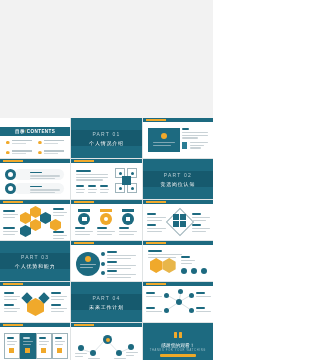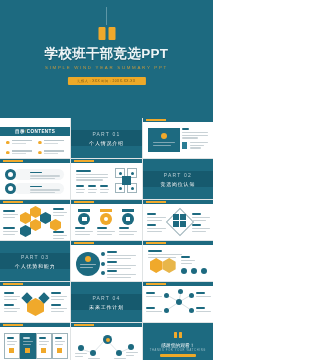--- a/index.html
+++ b/index.html
@@ -83,30 +83,20 @@
   .thanks-t{position:absolute;left:0;right:0;top:19px;text-align:center;color:#fff;font-size:4.8px;}
   .thanks-s{position:absolute;left:0;right:0;top:26px;text-align:center;color:#9fc0ca;font-size:2.6px;letter-spacing:.7px;}
   .thanks-b{position:absolute;left:50%;top:31px;transform:translateX(-50%);
     background:#eda928;width:36px;height:3.4px;border-radius:1px;}
 </style>
 </head>
 <body>
 
 <div class="page">
 
-  <div class="hero">
-    <div class="hero-stem"></div>
-    <div class="hero-marks">
-      <i></i>
-        <i></i>
-    </div>
-    <div class="hero-title">学校班干部竞选PPT</div>
-    <div class="hero-sub">SIMPLE WIND YEAR SUMMARY PPT</div>
-    <div class="hero-badge">汇报人：XXX    时间：20XX.XX.XX</div>
-  </div>
 
   <div class="grid">
 
     <div class="slide">
       <div class="toc-head">
         <span><b>目录</b><em>/</em><b>CONTENTS</b></span>
       </div>
       <div class="toc-list">
         <div class="toc-item">
           <span class="toc-dot"></span>

